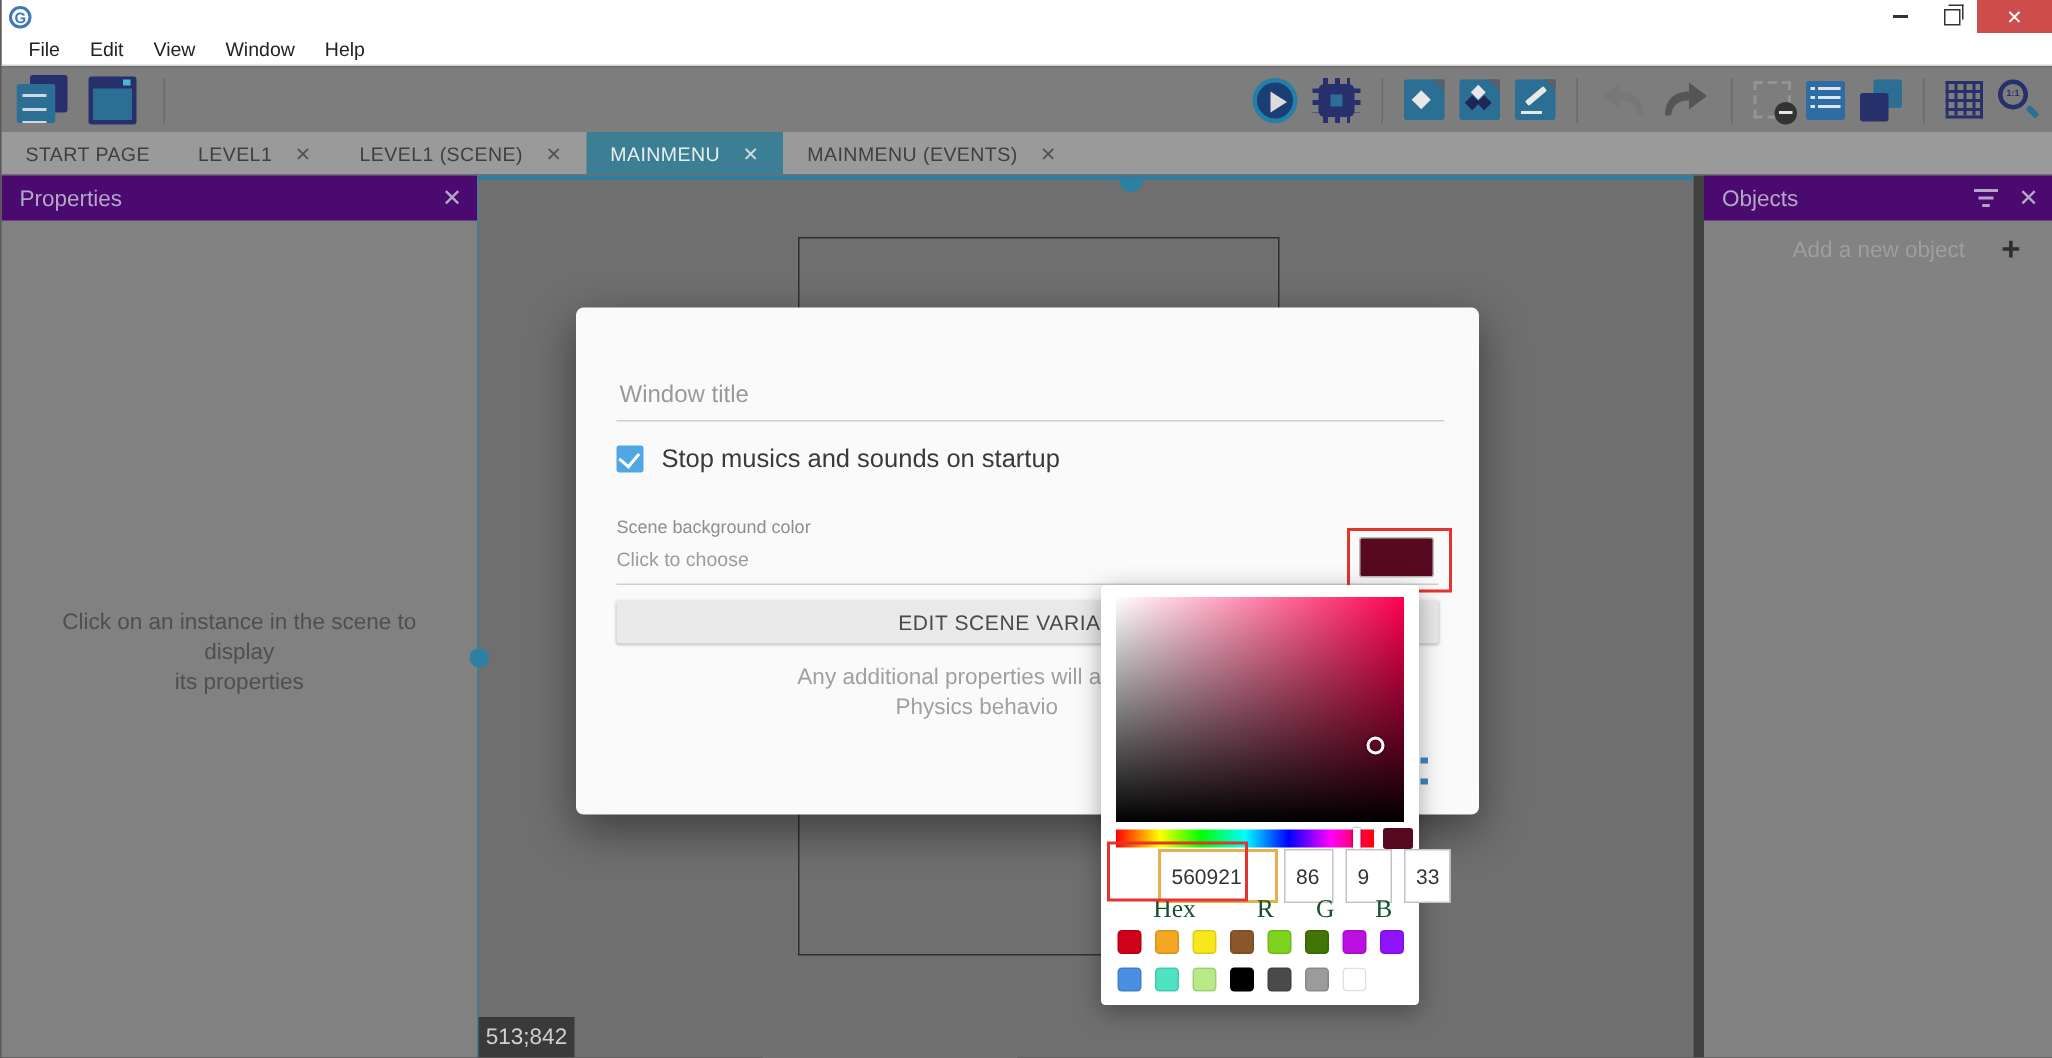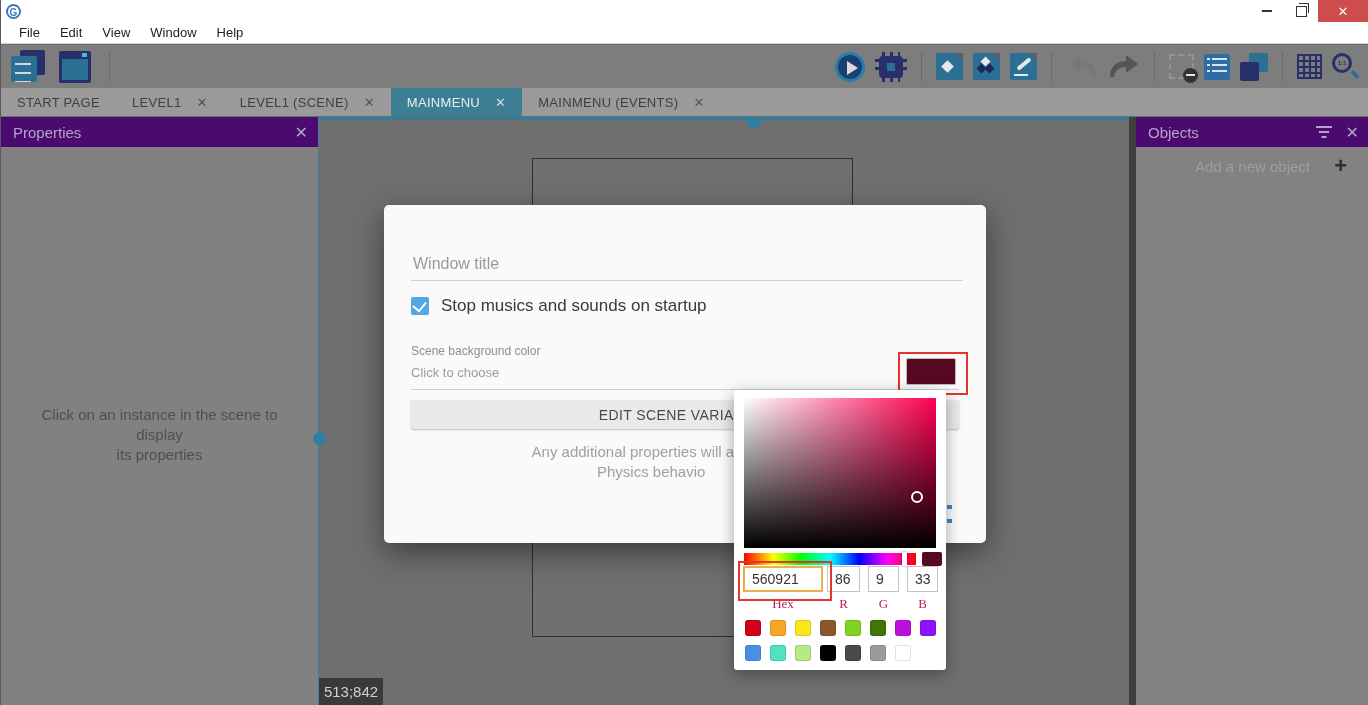--- a/index.html
+++ b/index.html
@@ -128,28 +128,28 @@
   .picker{position:absolute;left:733px;top:390px;width:212px;height:280px;background:#fff;border-radius:3px;
         box-shadow:0 4px 16px rgba(0,0,0,.35);z-index:10;}
   .sat-area{position:absolute;left:10px;top:8px;width:192px;height:150px;
         background:linear-gradient(to top,#000,rgba(0,0,0,0)),linear-gradient(to right,#fff,rgba(255,255,255,0)),hsl(341,100%,50%);}
   .sat-cursor{position:absolute;left:167px;top:93px;width:12px;height:12px;border:2px solid #fff;border-radius:50%;
         box-shadow:0 0 2px rgba(0,0,0,.6);box-sizing:border-box;}
   .hue-bar{position:absolute;left:10px;top:163px;width:172px;height:12px;
         background:linear-gradient(to right,#f00 0%,#ff0 17%,#0f0 33%,#0ff 50%,#00f 67%,#f0f 83%,#f00 100%);}
   .hue-pointer{position:absolute;left:158px;top:-1px;width:5px;height:14px;background:#fff;border-radius:1px;box-shadow:0 0 2px rgba(0,0,0,.6);}
   .cur-swatch{position:absolute;left:188px;top:162px;width:20px;height:14px;border-radius:2px;}
-  .cp-field{position:absolute;height:26px;border:1px solid #c4c4c4;font-size:14px;color:#333;padding-left:7px;
-        box-sizing:border-box;outline:none;background:#fff;font-family:"Liberation Sans",sans-serif;}
+  .cp-field{position:absolute;height:36px;border:1px solid #c4c4c4;font-size:14px;color:#333;padding-left:7px;
+        box-sizing:border-box;outline:none;background:#fff;font-family:"Liberation Sans",sans-serif;margin-left:29px;}
   .cp-hex{left:9px;top:176px;width:80px;border:2px solid #e8b04b;}
   .cp-r{left:93px;top:176px;width:33px;}
   .cp-g{left:134px;top:176px;width:31px;}
   .cp-b{left:173px;top:176px;width:31px;}
   .cp-hex-annot{left:4px;top:171px;width:90px;height:36px;}
-  .cp-label{position:absolute;top:206px;font-size:13px;color:#be185d;text-align:center;font-family:"Liberation Serif",serif;}
+  .cp-label{position:absolute;top:206px;font-size:17px;color:#14532d;text-align:center;font-family:"Liberation Serif",serif;}
   .lab-hex{left:9px;width:80px;} .lab-r{left:93px;width:33px;} .lab-g{left:134px;width:31px;} .lab-b{left:173px;width:31px;}
   #swatch-grid{position:absolute;left:11px;top:230px;width:194px;display:flex;flex-wrap:wrap;gap:9px 9px;}
   .cp-swatch{width:16px;height:16px;border-radius:3px;box-shadow:inset 0 0 0 1px rgba(0,0,0,.12);}
 </style>
 </head>
 <body>
 
 <div id="app">
 
   <div class="titlebar">

